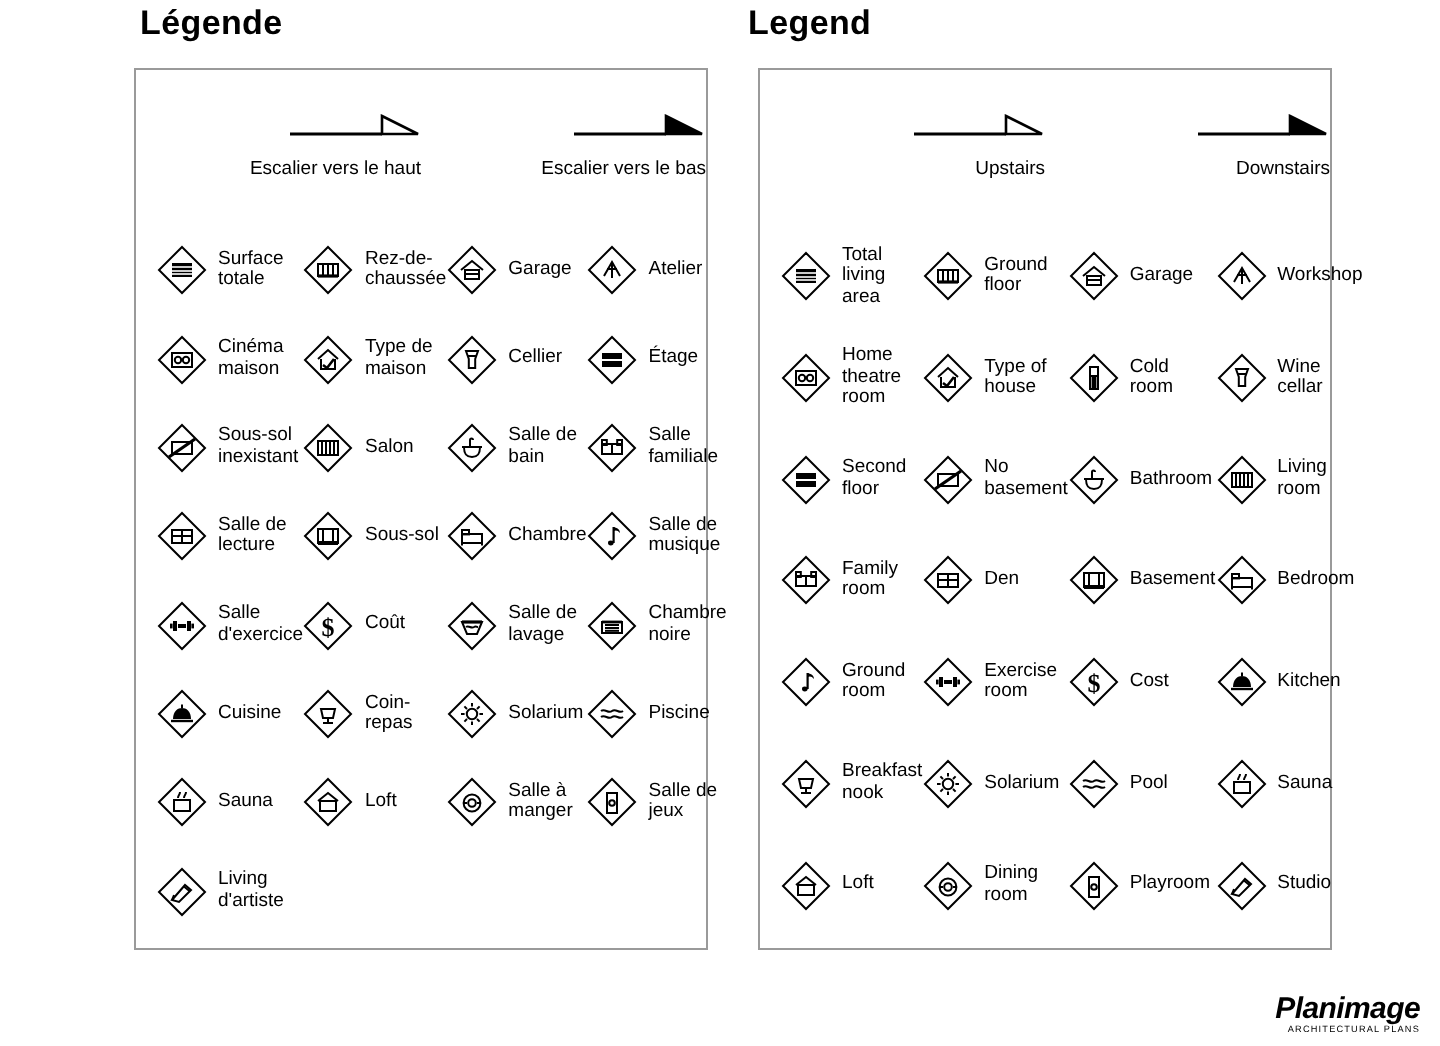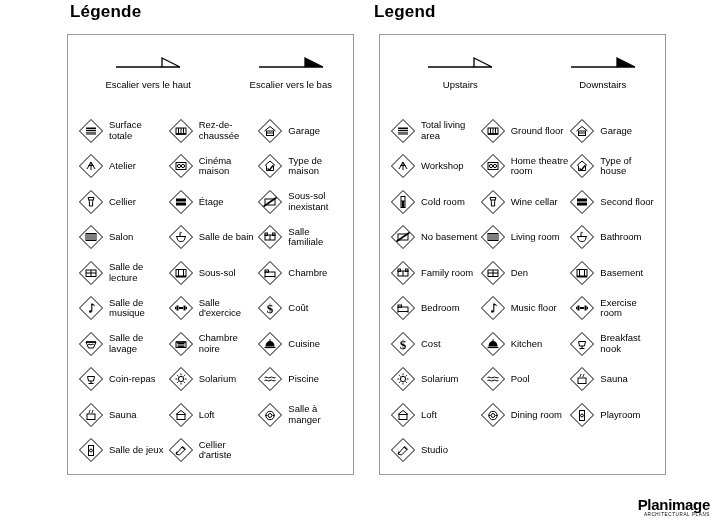--- a/index.html
+++ b/index.html
@@ -43,21 +43,21 @@
   .panel-title.right { left: 374px; }
 
   
   .stairs {
     display: flex;
     padding: 18px 0 0 0;
     box-sizing: border-box;
   }
   .stair-item {
     width: 50%;
-    text-align: center;
+    text-align: right;
     padding-left: 18px;
     box-sizing: border-box;
   }
   .stair-arrow {
     height: 22px;
     display: block;
   }
   .stair-label {
     font-size: 9.5px;
     line-height: 11px;
@@ -66,21 +66,21 @@
   }
 
   
   .grid {
     position: absolute;
     top: 78px;
     left: 0;
     right: 0;
     bottom: 6px;
     display: grid;
-    grid-template-columns: repeat(3, 1fr);
+    grid-template-columns: repeat(4, 1fr);
     grid-auto-rows: 1fr;
     padding: 0 6px 0 10px;
     box-sizing: border-box;
   }
   .cell {
     display: flex;
     align-items: center;
     gap: 5px;
   }
   .cell .sym {
@@ -100,20 +100,21 @@
 
   .brand {
     position: absolute;
     right: 10px;
     bottom: 6px;
     text-align: right;
   }
   .brand-name {
     font-size: 15px;
     font-weight: bold;
+    font-style: italic;
     letter-spacing: -0.3px;
     display: block;
   }
   .brand-sub {
     font-size: 4.6px;
     letter-spacing: 0.6px;
     display: block;
     margin-top: -1px;
   }
 </style>
@@ -470,21 +471,21 @@
         </div>
         <div class="cell">
           <span class="sym">
             <svg class="diamond-svg" width="26" height="26" viewBox="0 0 26 26">
               <polygon points="13,1.5 24.5,13 13,24.5 1.5,13" fill="#fff" stroke="#000" stroke-width="1"></polygon>
               <path d="M8 17 L14.5 9.5 L17.5 12 L11.5 18 Z" stroke="#000" fill="none" stroke-width="1"></path>
               <line x1="14" y1="10.2" x2="17" y2="12.8" stroke="#000" fill="none" stroke-width="1"></line>
               <path d="M8 17 L9 14.5" stroke="#000" fill="none" stroke-width="1"></path>
             </svg>
           </span>
-          <span class="lbl">Cellier d'artiste</span>
+          <span class="lbl">Living d'artiste</span>
         </div>
       </div>
   </div>
 
   <div class="panel right">
     <div class="stairs">
       <div class="stair-item">
         <span class="stair-arrow">
           <svg width="68" height="20" viewBox="0 0 68 20">
             <line x1="2" y1="14" x2="48" y2="14" stroke="#000" stroke-width="1.6"></line>
@@ -611,44 +612,44 @@
               <rect x="8" y="10" width="10" height="6" stroke="#000" fill="none" stroke-width="1"></rect>
               <line x1="6.5" y1="17.5" x2="19.5" y2="8.5" stroke="#000" stroke-width="1.6"></line>
             </svg>
           </span>
           <span class="lbl">No basement</span>
         </div>
         <div class="cell">
           <span class="sym">
             <svg class="diamond-svg" width="26" height="26" viewBox="0 0 26 26">
               <polygon points="13,1.5 24.5,13 13,24.5 1.5,13" fill="#fff" stroke="#000" stroke-width="1"></polygon>
+              <path d="M9 12.5 C9 16.5 10.5 17.5 13 17.5 C15.5 17.5 17 16.5 17 12.5 Z" stroke="#000" fill="none" stroke-width="1"></path>
+              <line x1="8" y1="12.5" x2="18" y2="12.5" stroke="#000" fill="none" stroke-width="1"></line>
+              <path d="M12 12.5 L12 9 C12 8 13.5 8 13.5 9" stroke="#000" fill="none" stroke-width="1"></path>
+            </svg>
+          </span>
+          <span class="lbl">Bathroom</span>
+        </div>
+        <div class="cell">
+          <span class="sym">
+            <svg class="diamond-svg" width="26" height="26" viewBox="0 0 26 26">
+              <polygon points="13,1.5 24.5,13 13,24.5 1.5,13" fill="#fff" stroke="#000" stroke-width="1"></polygon>
               <rect x="8" y="9.5" width="10" height="7" stroke="#000" fill="none" stroke-width="1"></rect>
               <line x1="10" y1="9.5" x2="10" y2="16.5" stroke="#000" fill="none" stroke-width="1"></line>
               <line x1="12" y1="9.5" x2="12" y2="16.5" stroke="#000" fill="none" stroke-width="1"></line>
               <line x1="14" y1="9.5" x2="14" y2="16.5" stroke="#000" fill="none" stroke-width="1"></line>
               <line x1="16" y1="9.5" x2="16" y2="16.5" stroke="#000" fill="none" stroke-width="1"></line>
             </svg>
           </span>
           <span class="lbl">Living room</span>
         </div>
         <div class="cell">
           <span class="sym">
             <svg class="diamond-svg" width="26" height="26" viewBox="0 0 26 26">
               <polygon points="13,1.5 24.5,13 13,24.5 1.5,13" fill="#fff" stroke="#000" stroke-width="1"></polygon>
-              <path d="M9 12.5 C9 16.5 10.5 17.5 13 17.5 C15.5 17.5 17 16.5 17 12.5 Z" stroke="#000" fill="none" stroke-width="1"></path>
-              <line x1="8" y1="12.5" x2="18" y2="12.5" stroke="#000" fill="none" stroke-width="1"></line>
-              <path d="M12 12.5 L12 9 C12 8 13.5 8 13.5 9" stroke="#000" fill="none" stroke-width="1"></path>
-            </svg>
-          </span>
-          <span class="lbl">Bathroom</span>
-        </div>
-        <div class="cell">
-          <span class="sym">
-            <svg class="diamond-svg" width="26" height="26" viewBox="0 0 26 26">
-              <polygon points="13,1.5 24.5,13 13,24.5 1.5,13" fill="#fff" stroke="#000" stroke-width="1"></polygon>
               <rect x="8" y="11" width="10" height="5" stroke="#000" fill="none" stroke-width="1"></rect>
               <rect x="8" y="9" width="2.4" height="2.5" stroke="#000" fill="none" stroke-width="1"></rect>
               <rect x="15.6" y="9" width="2.4" height="2.5" stroke="#000" fill="none" stroke-width="1"></rect>
               <line x1="13" y1="11" x2="13" y2="16" stroke="#000" fill="none" stroke-width="1"></line>
             </svg>
           </span>
           <span class="lbl">Family room</span>
         </div>
         <div class="cell">
           <span class="sym">
@@ -687,21 +688,21 @@
         </div>
         <div class="cell">
           <span class="sym">
             <svg class="diamond-svg" width="26" height="26" viewBox="0 0 26 26">
               <polygon points="13,1.5 24.5,13 13,24.5 1.5,13" fill="#fff" stroke="#000" stroke-width="1"></polygon>
               <path d="M11 16.5 A1.4 1.2 0 1 0 13.8 16.5 A1.4 1.2 0 1 0 11 16.5" fill="#000"></path>
               <line x1="13.8" y1="16.5" x2="13.8" y2="8.5" stroke="#000" stroke-width="1.1"></line>
               <path d="M13.8 8.5 C16 9 17 10 17 11.5 C16 10.2 15 10 13.8 10.5 Z" fill="#000"></path>
             </svg>
           </span>
-          <span class="lbl">Music floor</span>
+          <span class="lbl">Ground room</span>
         </div>
         <div class="cell">
           <span class="sym">
             <svg class="diamond-svg" width="26" height="26" viewBox="0 0 26 26">
               <polygon points="13,1.5 24.5,13 13,24.5 1.5,13" fill="#fff" stroke="#000" stroke-width="1"></polygon>
               <rect x="11" y="12" width="4" height="2" fill="#000"></rect>
               <rect x="8.5" y="10.5" width="2" height="5" fill="#000"></rect>
               <rect x="15.5" y="10.5" width="2" height="5" fill="#000"></rect>
               <rect x="7" y="11.8" width="1.3" height="2.4" fill="#000"></rect>
               <rect x="17.7" y="11.8" width="1.3" height="2.4" fill="#000"></rect>

